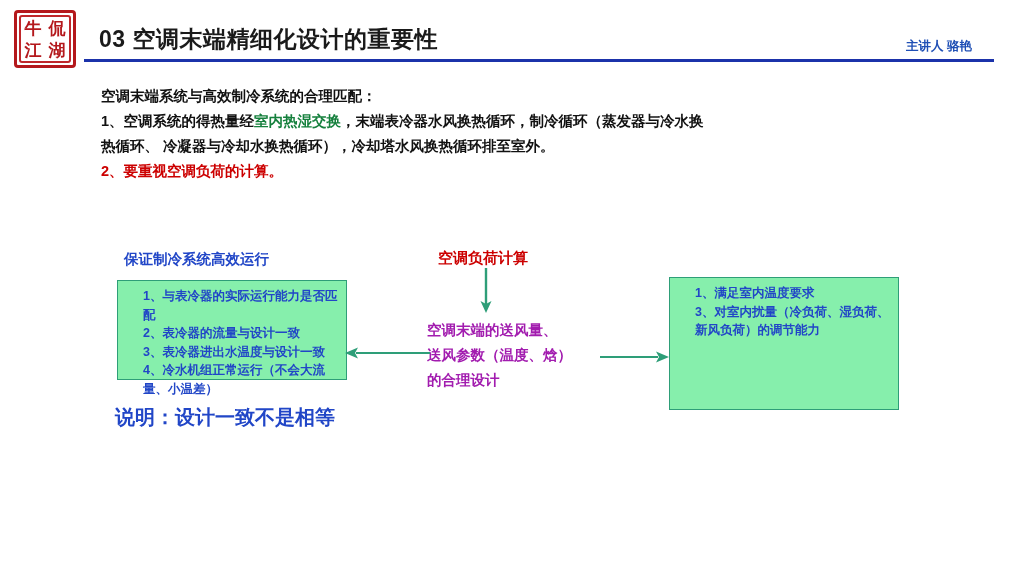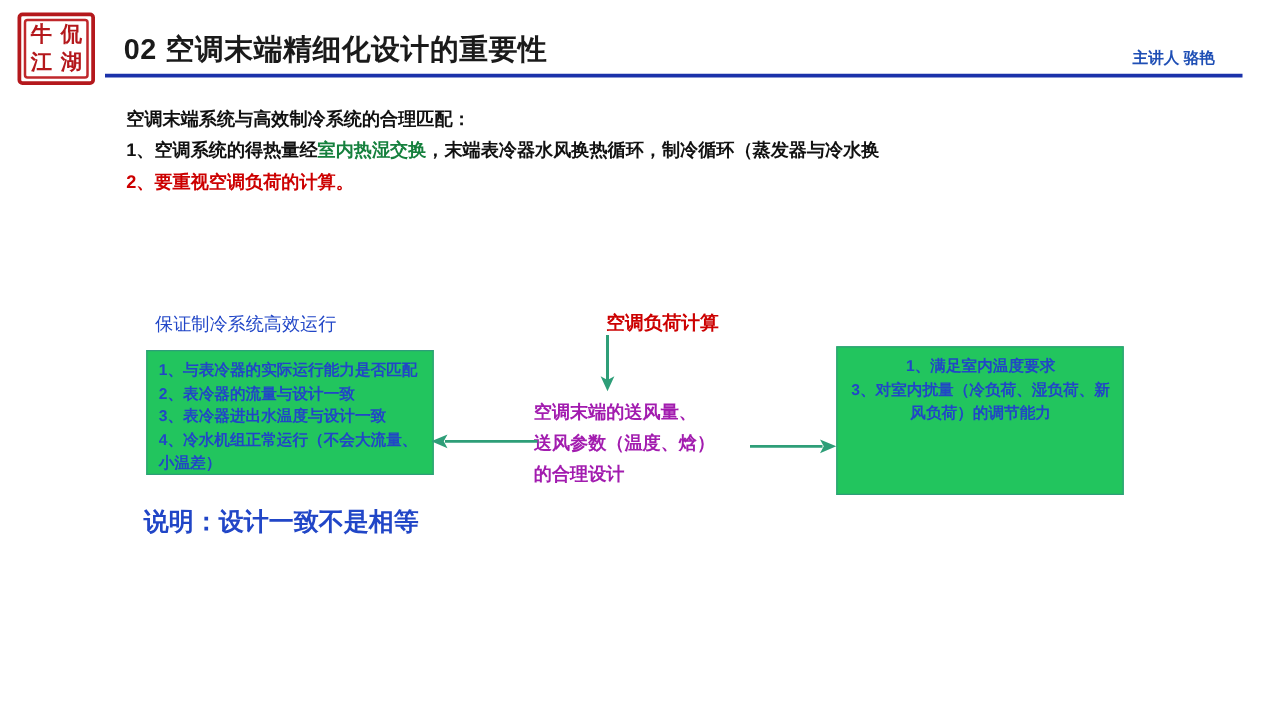--- a/index.html
+++ b/index.html
@@ -98,29 +98,30 @@
     color: #111111;
     line-height: 25px;
   }
   #intro .hl-green { color: #15803d; }
   #intro .line-red { color: #cc0000; }
 
   
   .col-heading {
     position: absolute;
     font-size: 14.5px;
-    font-weight: normal;
+    font-weight: bold;
     color: #2146c7;
     white-space: nowrap;
   }
   .info-box {
     position: absolute;
     box-sizing: border-box;
     border: 1.5px solid #2e9e78;
-    background: #22c55e;
+    background: #86efac;
+    padding-left: 16px;
   }
   .info-box .box-text {
     font-size: 12.5px;
     font-weight: bold;
     color: #2146c7;
     line-height: 18.5px;
     padding: 6px 8px 6px 9px;
   }
 
   #left-heading { left: 124px; top: 250px; }
@@ -133,31 +134,30 @@
     left: 115px; top: 404px;
     font-size: 20px;
     font-weight: bold;
     color: #2146c7;
     white-space: nowrap;
   }
 
   #right-heading { left: 678px; top: 255px; }
   #right-box {
     left: 669px; top: 277px;
-    width: 230px; height: 119px; text-align: center;
+    width: 230px; height: 133px;
   }
 
   #center-title {
     position: absolute;
     left: 438px; top: 249px;
     font-size: 15px;
     font-weight: bold;
     color: #cc0000;
     white-space: nowrap;
-    margin-left: 47px;
   }
   #center-text {
     position: absolute;
     left: 427px; top: 318px;
     width: 180px;
     font-size: 14.5px;
     font-weight: bold;
     color: #a21caf;
     line-height: 25px;
   }
@@ -179,27 +179,28 @@
   <div id="header-logo">
     <div class="seal-outer"></div>
     <div class="seal-inner">
       <span>牛</span>
       <span>侃</span>
       <span>江</span>
       <span>湖</span>
     </div>
   </div>
 
-  <div id="header-title">02 空调末端精细化设计的重要性</div>
+  <div id="header-title">03 空调末端精细化设计的重要性</div>
   <div id="header-presenter">主讲人  骆艳</div>
   <div id="header-rule"></div>
 
   <div id="intro">
     <div>空调末端系统与高效制冷系统的合理匹配：</div>
     <div><span>1、空调系统的得热量经</span><span class="hl-green">室内热湿交换</span><span>，末端表冷器水风换热循环，制冷循环（蒸发器与冷水换</span></div>
+    <div>热循环、 冷凝器与冷却水换热循环），冷却塔水风换热循环排至室外。</div>
     <div class="line-red">2、要重视空调负荷的计算。</div>
   </div>
 
   <div class="col-heading" id="left-heading">保证制冷系统高效运行</div>
   <div class="info-box" id="left-box">
     <div class="box-text" style="padding-bottom:0">1、与表冷器的实际运行能力是否匹配</div>
     <div class="box-text" style="padding-top:0;padding-bottom:0">2、表冷器的流量与设计一致</div>
     <div class="box-text" style="padding-top:0;padding-bottom:0">3、表冷器进出水温度与设计一致</div>
     <div class="box-text" style="padding-top:0">4、冷水机组正常运行（不会大流量、小温差）</div>
   </div>

